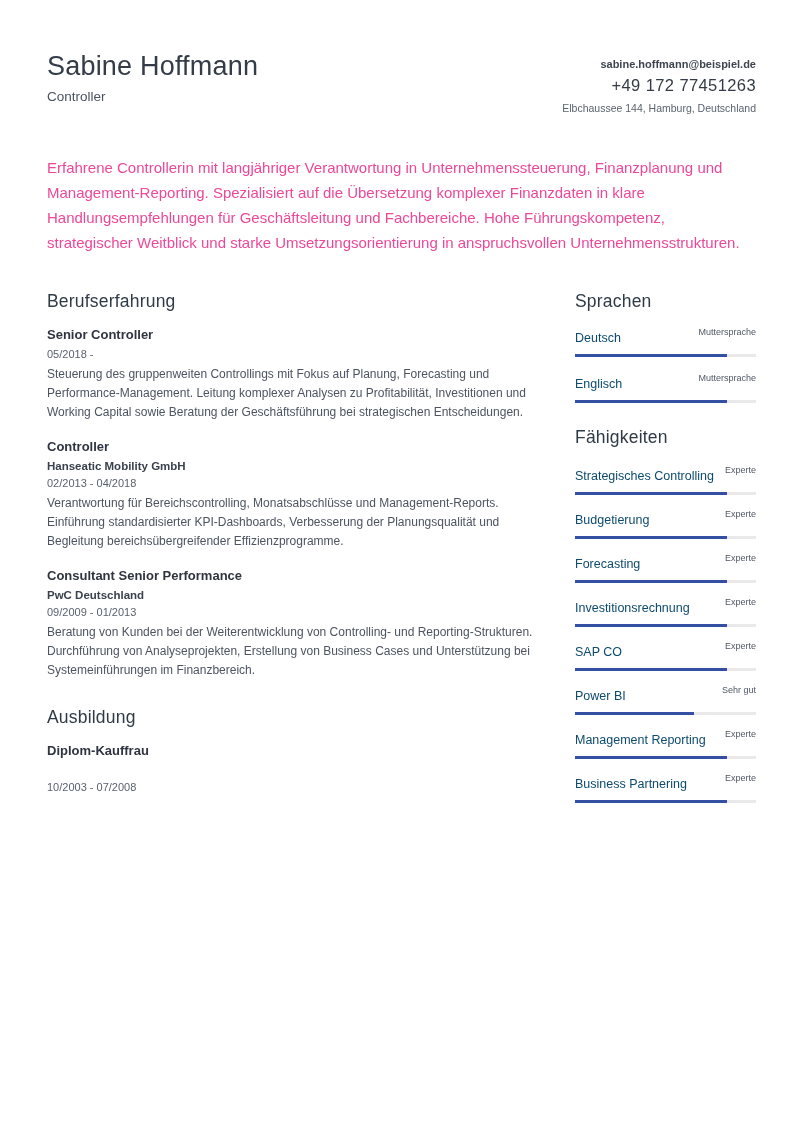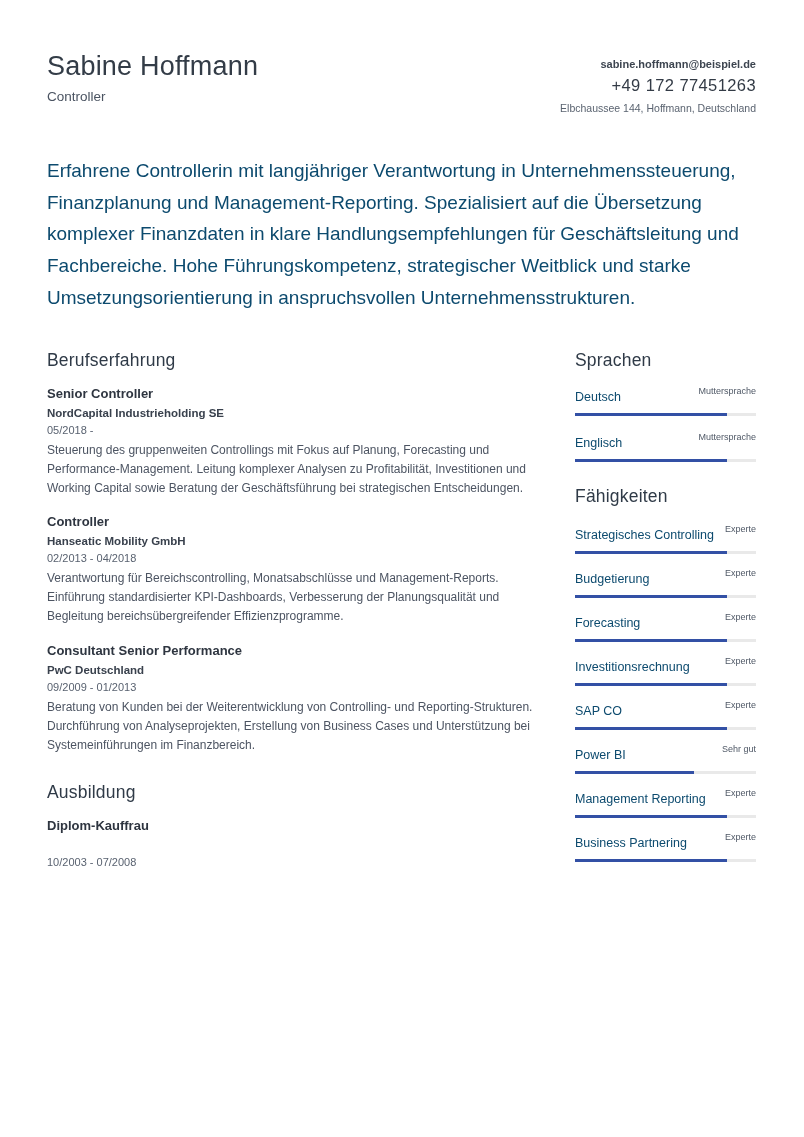--- a/index.html
+++ b/index.html
@@ -15,21 +15,21 @@
   
   .header { display: flex; justify-content: space-between; align-items: flex-start; }
   .name { font-size: 27px; font-weight: 400; color: #333c47; letter-spacing: 0.2px; line-height: 1.1; margin: 0; }
   .headline { font-size: 13.5px; color: #4a5361; margin-top: 7px; }
   .contact { text-align: right; padding-top: 6px; }
   .contact-email { font-size: 11px; font-weight: 600; color: #3d4550; }
   .contact-phone { font-size: 16.5px; color: #333b46; letter-spacing: 0.4px; margin: 6px 0 7px 0; }
   .contact-address { font-size: 10.5px; color: #5a6370; }
 
   
-  .summary { margin-top: 41px; max-width: 693px; font-size: 19px; line-height: 1.67; color: #0c4a6e; }
+  .summary { margin-top: 41px; max-width: 693px; font-size: 15px; line-height: 1.67; color: #ec4899; }
 
   
   .columns { display: flex; justify-content: space-between; margin-top: 36px; }
   .col-left { width: 492px; }
   .col-right { width: 181px; }
 
   h2.section-heading {
     font-size: 17.5px; font-weight: 500; color: #2f3a47;
     margin: 0 0 15px 0; letter-spacing: 0.2px;
   }
@@ -64,35 +64,34 @@
 <div class="page">
 
   <div class="header">
     <div>
       <h1 class="name">Sabine Hoffmann</h1>
       <div class="headline">Controller</div>
     </div>
     <div class="contact">
       <div class="contact-email">sabine.hoffmann@beispiel.de</div>
       <div class="contact-phone">+49 172 77451263</div>
-      <div class="contact-address">Elbchaussee 144, Hoffmann, Deutschland</div>
+      <div class="contact-address">Elbchaussee 144, Hamburg, Deutschland</div>
     </div>
   </div>
 
   <p class="summary">Erfahrene Controllerin mit langjähriger Verantwortung in Unternehmenssteuerung, Finanzplanung und Management-Reporting. Spezialisiert auf die Übersetzung komplexer Finanzdaten in klare Handlungsempfehlungen für Geschäftsleitung und Fachbereiche. Hohe Führungskompetenz, strategischer Weitblick und starke Umsetzungsorientierung in anspruchsvollen Unternehmensstrukturen.</p>
 
   <div class="columns">
 
     <div class="col-left">
       <section>
         <h2 class="section-heading">Berufserfahrung</h2>
 
         <div class="job">
           <div class="job-title">Senior Controller</div>
-          <div class="job-company">NordCapital Industrieholding SE</div>
           <div class="job-dates">05/2018 -</div>
           <div class="job-desc">Steuerung des gruppenweiten Controllings mit Fokus auf Planung, Forecasting und Performance-Management. Leitung komplexer Analysen zu Profitabilität, Investitionen und Working Capital sowie Beratung der Geschäftsführung bei strategischen Entscheidungen.</div>
         </div>
 
         <div class="job">
           <div class="job-title">Controller</div>
           <div class="job-company">Hanseatic Mobility GmbH</div>
           <div class="job-dates">02/2013 - 04/2018</div>
           <div class="job-desc">Verantwortung für Bereichscontrolling, Monatsabschlüsse und Management-Reports. Einführung standardisierter KPI-Dashboards, Verbesserung der Planungsqualität und Begleitung bereichsübergreifender Effizienzprogramme.</div>
         </div>

